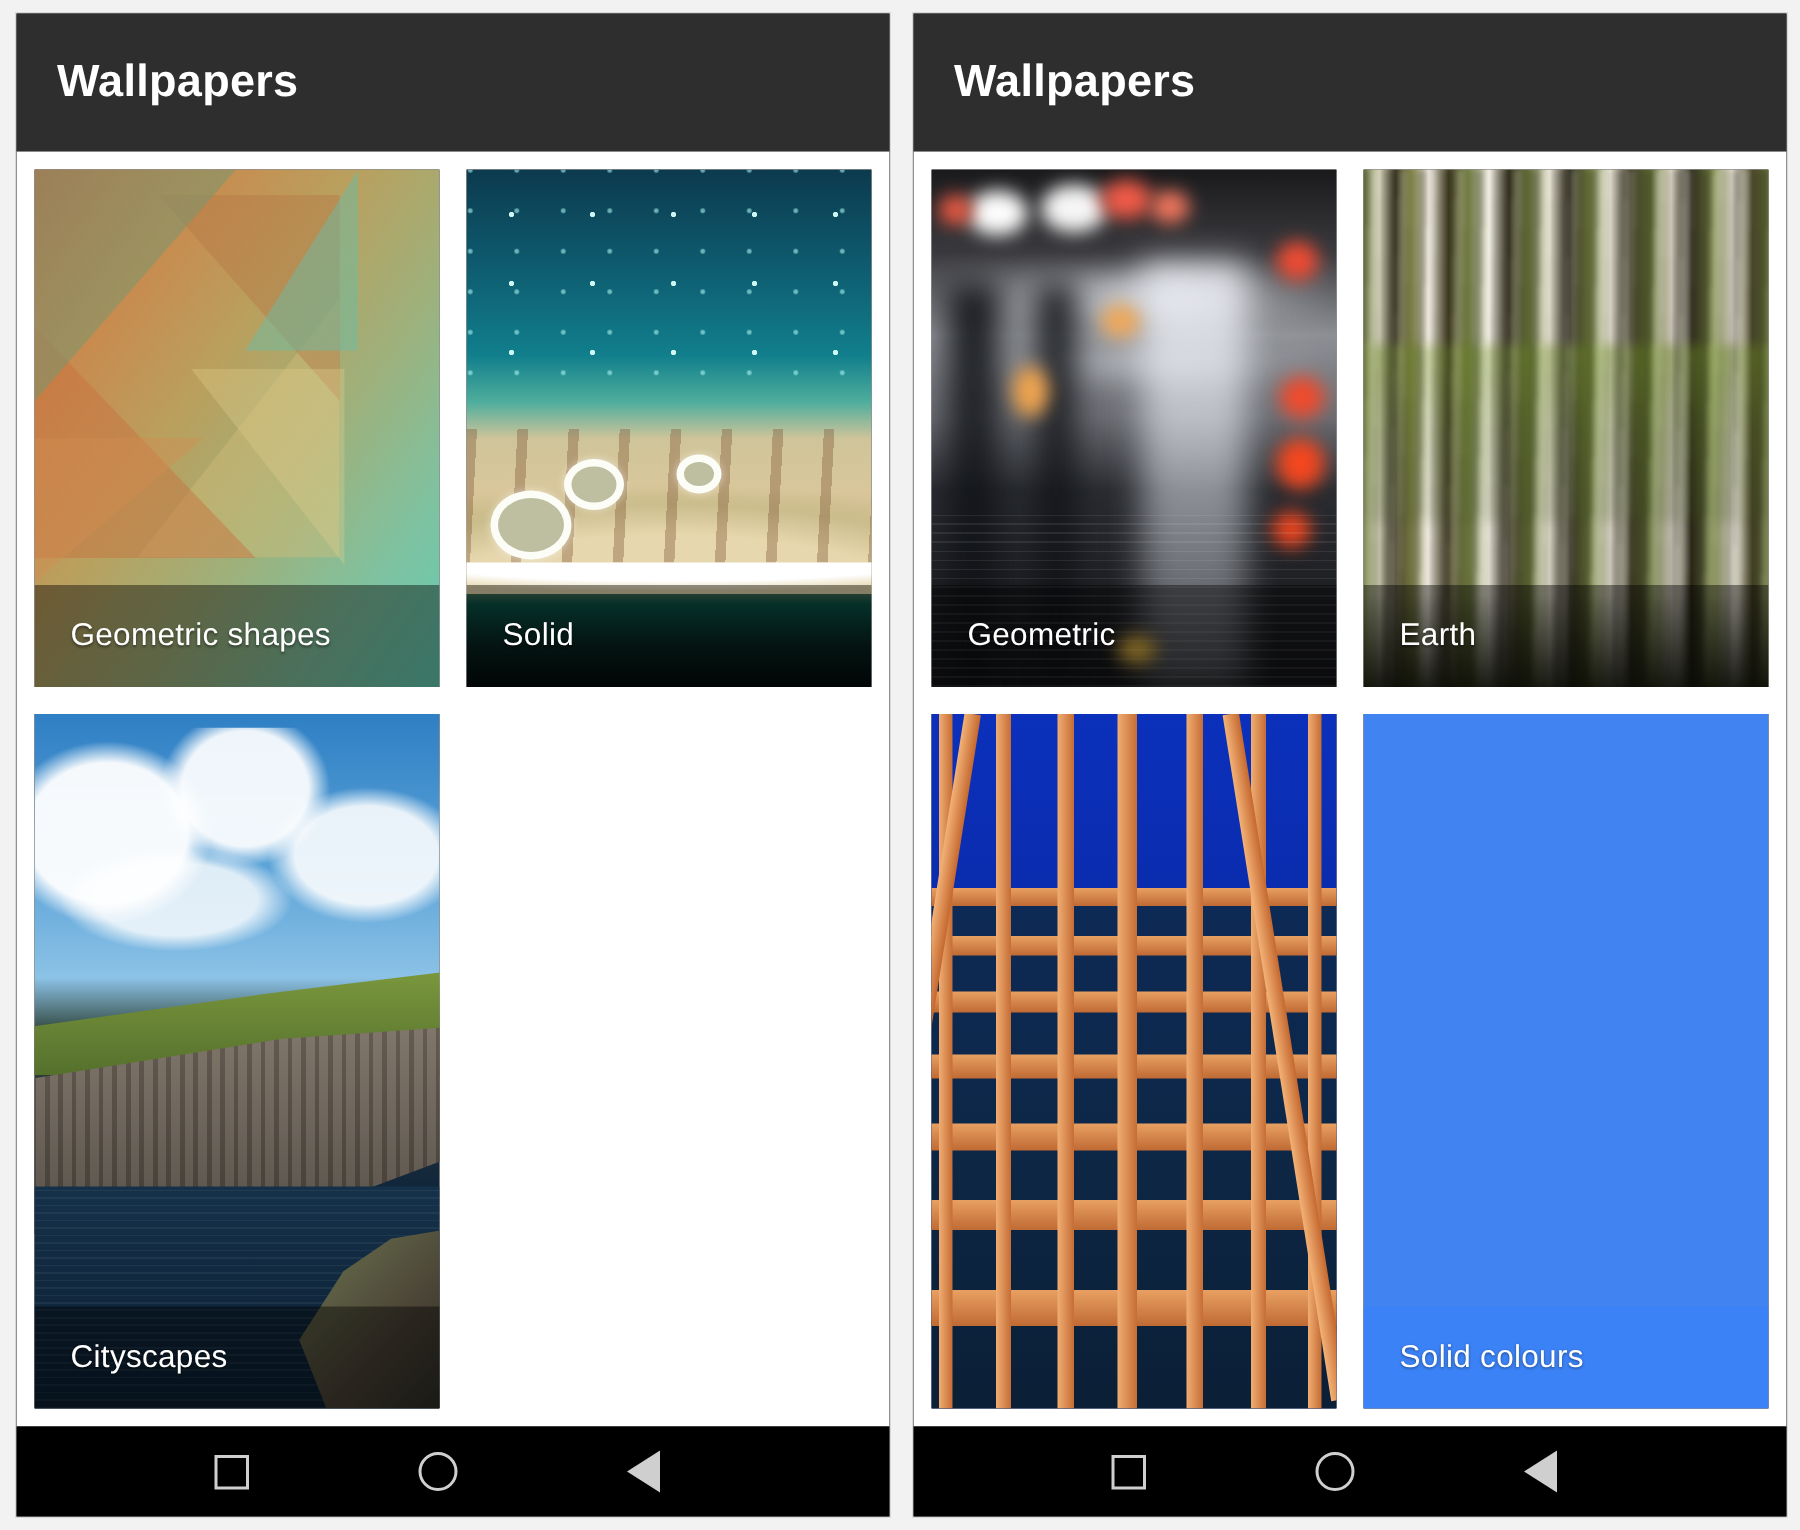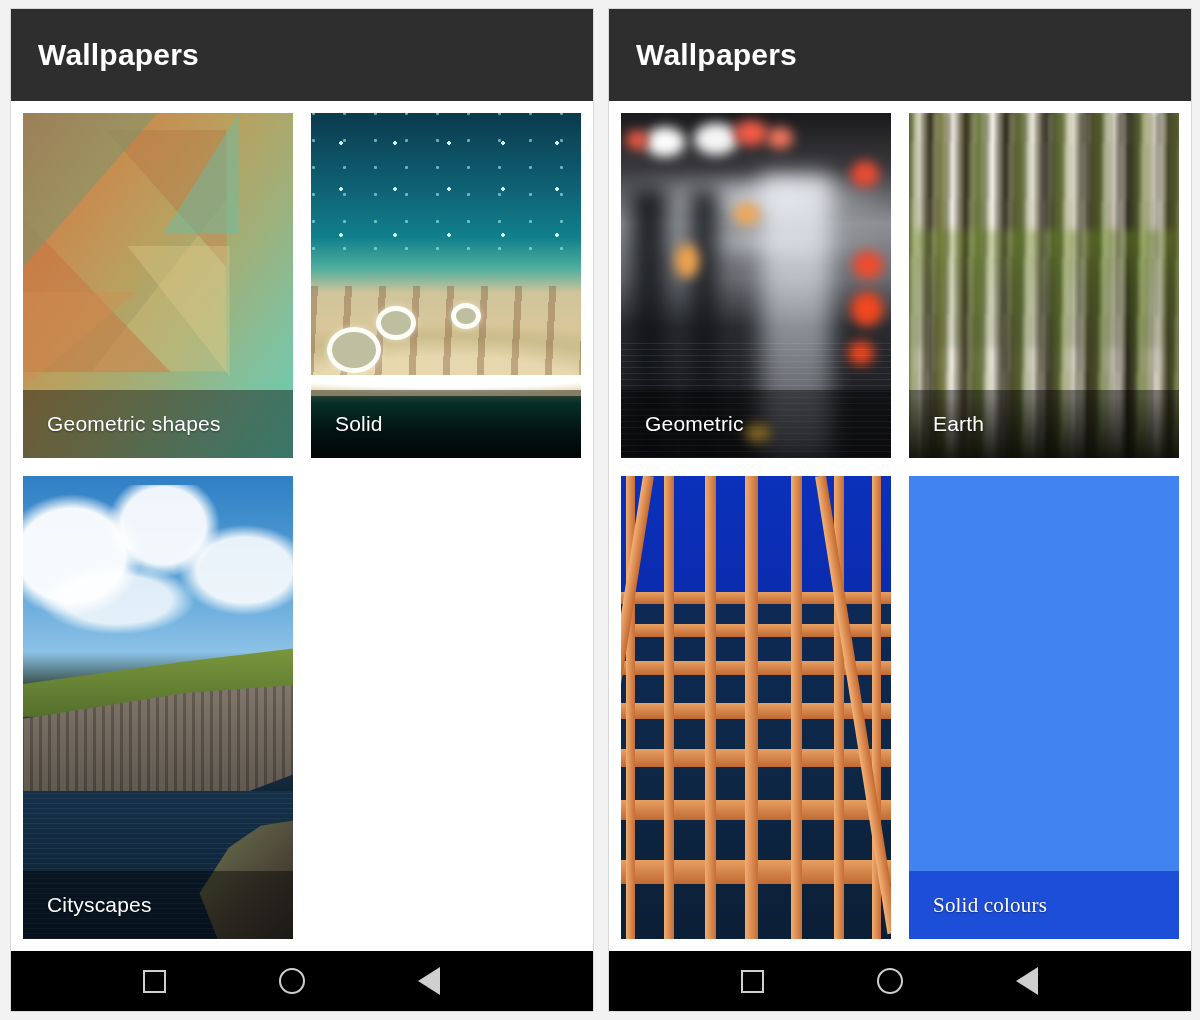--- a/index.html
+++ b/index.html
@@ -61,21 +61,21 @@
   .tile-art { position:absolute; inset:0; }
   .tile-scrim {
     position: absolute;
     left: 0; right: 0; bottom: 0;
     height: 68px;
     background: rgba(0,0,0,0.42);
     display: flex;
     align-items: center;
     padding-left: 24px;
   }
-  .tile-scrim.solid-nav { background: #1d4ed8; font-family: Liberation Serif, serif; }
+  .tile-scrim.solid-nav { background: #3b82f6; }
   .tile-label {
     color: #ffffff;
     font-size: 21px;
     letter-spacing: .2px;
     text-shadow: 0 1px 2px rgba(0,0,0,.45);
   }
   
   .navbar {
     height: 60px;
     background: #000000;

